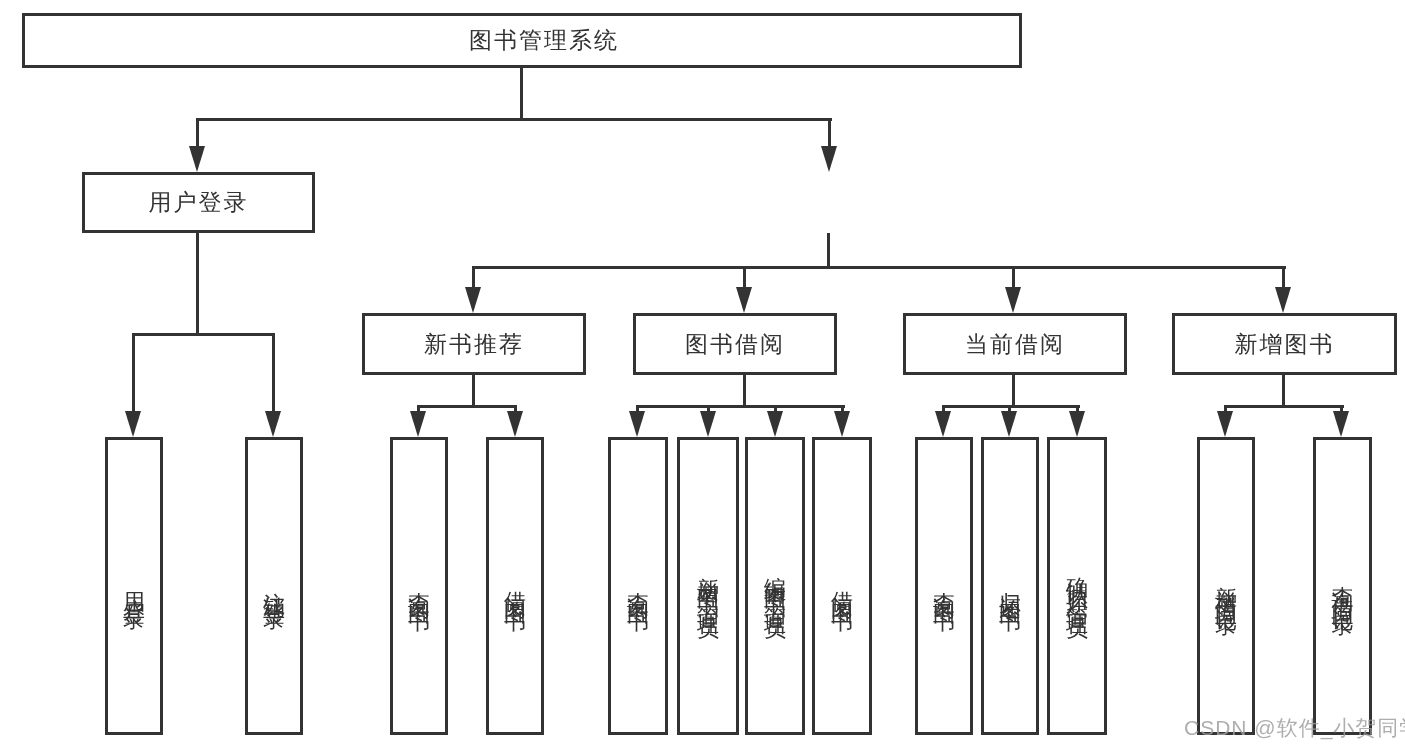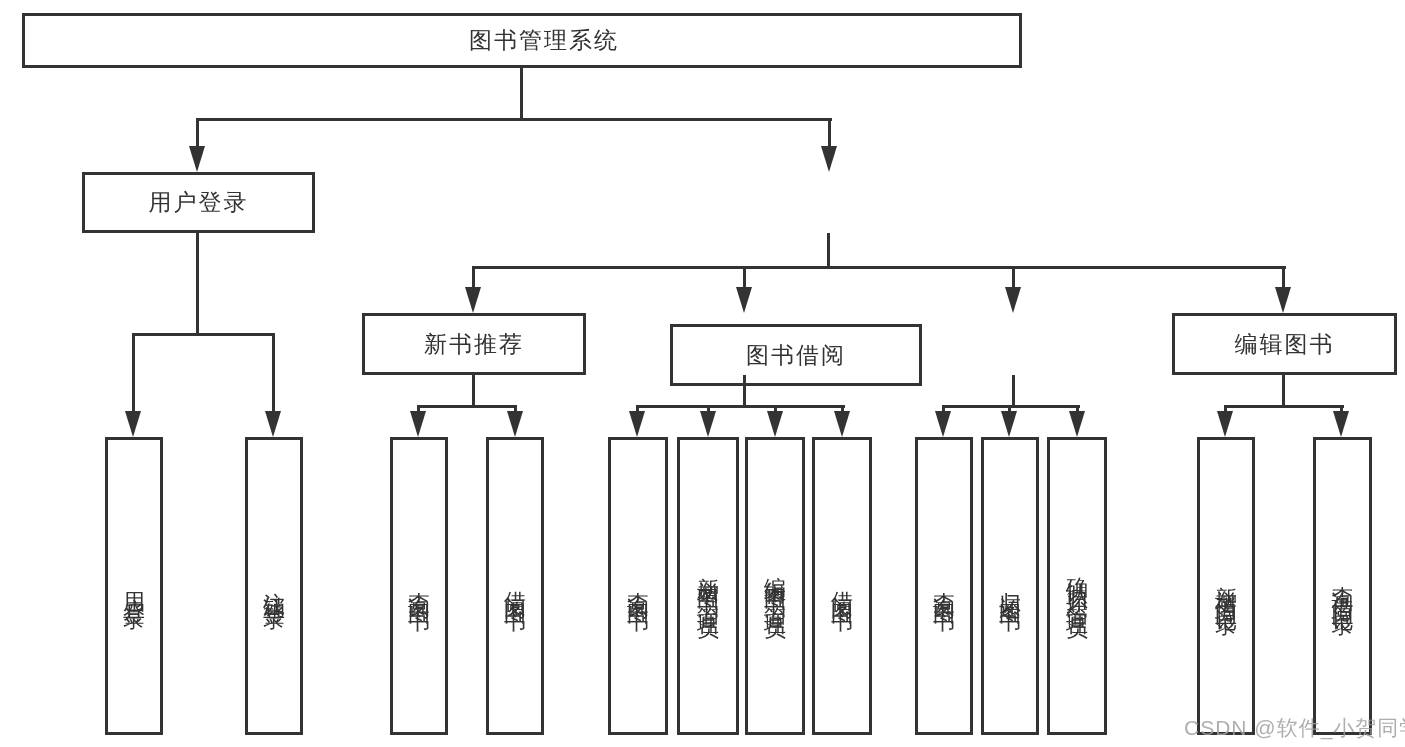--- a/index.html
+++ b/index.html
@@ -83,22 +83,23 @@
   <div class="line" style="left:472px; top:266px; width:3px; height:24px;"></div>
   <div class="line" style="left:743px; top:266px; width:3px; height:24px;"></div>
   <div class="line" style="left:1012px; top:266px; width:3px; height:24px;"></div>
   <div class="line" style="left:1282px; top:266px; width:3px; height:24px;"></div>
   <div class="arrow" style="left:465px; top:287px;"></div>
   <div class="arrow" style="left:736px; top:287px;"></div>
   <div class="arrow" style="left:1005px; top:287px;"></div>
   <div class="arrow" style="left:1275px; top:287px;"></div>
 
   <div class="box" style="left:362px; top:313px; width:224px; height:62px;">新书推荐</div>
-  <div class="box" style="left:633px; top:324px; width:252px; height:62px;margin-left:37px;">图书借阅</div>
-  <div class="box" style="left:1172px; top:313px; width:225px; height:62px;">编辑图书</div>
+  <div class="box" style="left:633px; top:313px; width:204px; height:62px;">图书借阅</div>
+  <div class="box" style="left:903px; top:313px; width:224px; height:62px;">当前借阅</div>
+  <div class="box" style="left:1172px; top:313px; width:225px; height:62px;">新增图书</div>
 
   <div class="line" style="left:472px; top:375px; width:3px; height:33px;"></div>
   <div class="line" style="left:417px; top:405px; width:100px; height:3px;"></div>
   <div class="line" style="left:417px; top:405px; width:3px; height:8px;"></div>
   <div class="line" style="left:514px; top:405px; width:3px; height:8px;"></div>
   <div class="arrow" style="left:410px; top:411px;"></div>
   <div class="arrow" style="left:507px; top:411px;"></div>
 
   <div class="line" style="left:743px; top:375px; width:3px; height:33px;"></div>
   <div class="line" style="left:636px; top:405px; width:209px; height:3px;"></div>

